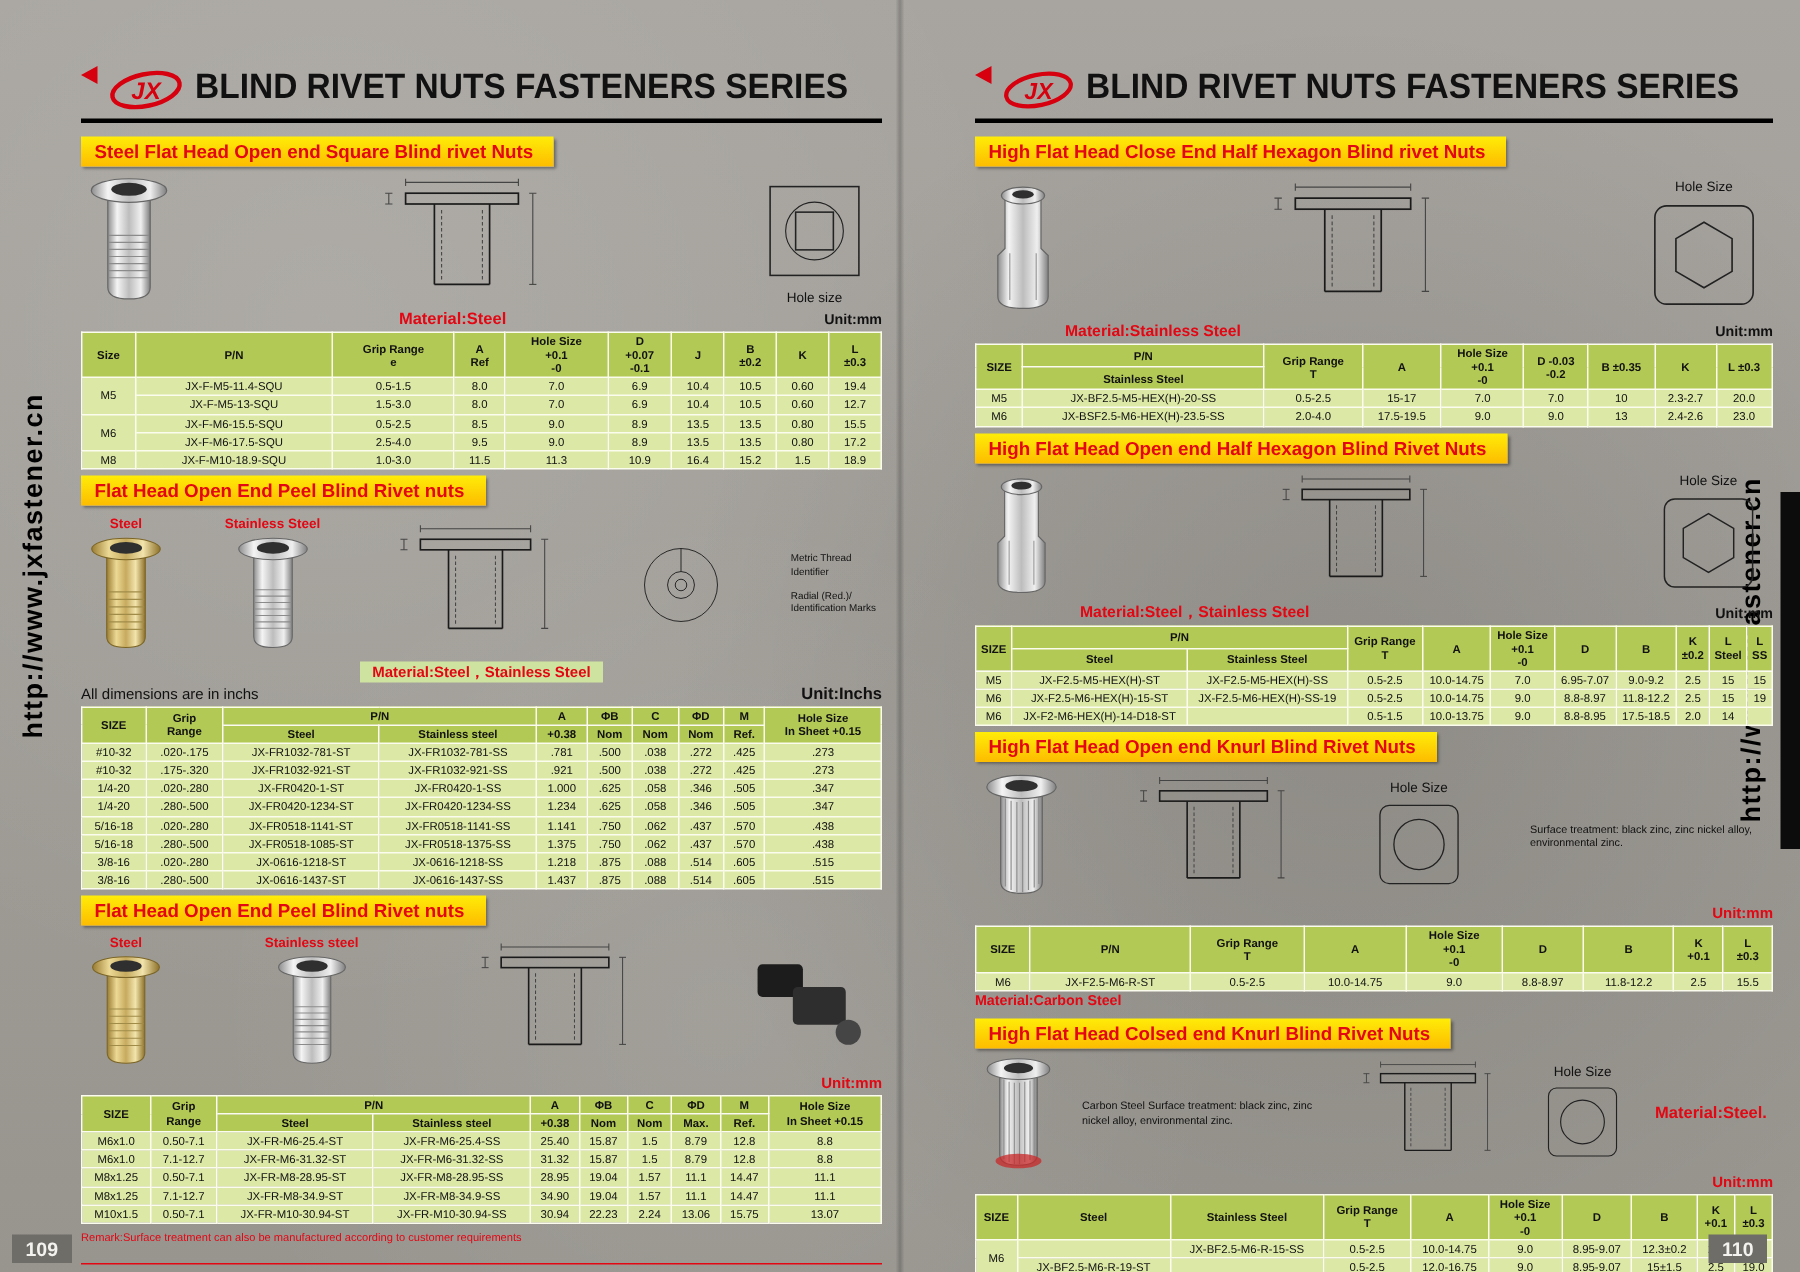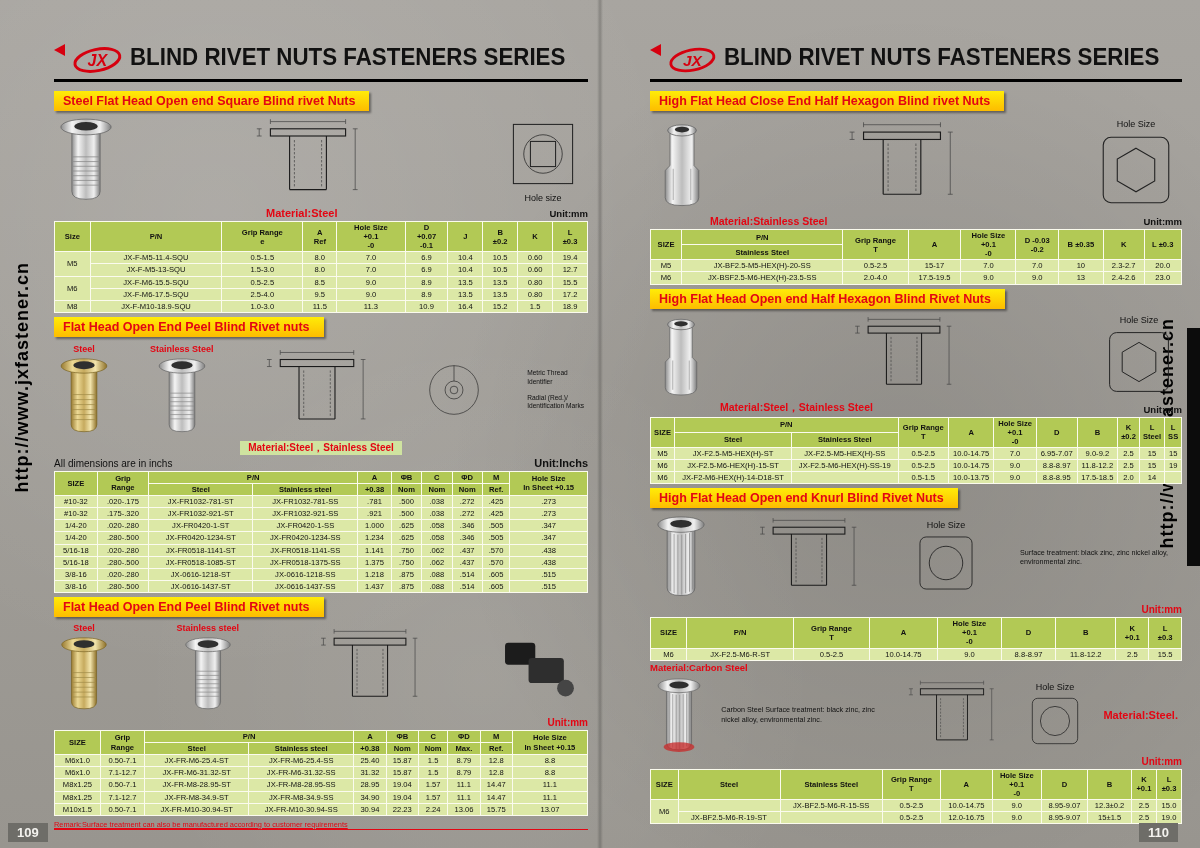--- a/index.html
+++ b/index.html
@@ -38,21 +38,21 @@
   .mat-green { background:#cfe3a0; padding:0 8px; }
 
   table { width:100%; border-collapse:collapse; border:1px solid #8f9457; }
   td { border:1px solid #fbfbee; background:#dce8a6; font-size:7.6px; text-align:center;
        padding:1px 2px; white-space:pre-line; line-height:1.2; }
   thead td { background:#b2c955; font-weight:bold; }
 
   .pagenum { position:absolute; bottom:6px; background:#6e6d68; color:#f3f2ee;
     font-size:13px; padding:2px 9px; font-weight:bold; }
   .pgL .pagenum { left:8px; } .pgR .pagenum { right:22px; }
-  .remark { color:#e30613; font-size:7.4px; border-bottom:1.5px solid #e30613; padding-bottom:0; margin-top:4px;text-decoration:underline; }
+  .remark { color:#e30613; font-size:7.4px; border-bottom:1.5px solid #e30613; padding-bottom:13px; margin-top:4px; }
 
   .vurl { position:absolute; writing-mode:vertical-rl; transform:rotate(180deg);
     font-weight:bold; font-size:18px; letter-spacing:1px; color:#000; }
   .pgL .vurl { left:12px; top:262px; }
   .pgR .vurl { right:22px; top:318px; }
   .edgebar { position:absolute; right:0; top:328px; width:13px; height:238px; background:#0c0c0c; }
 </style>
 </head>
 <body>
 
@@ -790,20 +790,21 @@
             <td>15.5</td>
           </tr>
         </tbody>
     </table>
     <div class="line">
       <span class="red bold" style="font-size:9.5px">Material:Carbon Steel</span>
       <span></span>
     </div>
 
     
+    <div class="banner">High Flat  Head Colsed end Knurl Blind Rivet Nuts</div>
     <div class="figrow" style="height:80px">
       <svg width="50" height="78" viewBox="0 0 70 112">
         <use href="#sym-nut-knurl"></use>
         <ellipse cx="35" cy="102" rx="22" ry="7" fill="rgba(200,40,40,.75)"></ellipse>
       </svg>
       <span class="note">Carbon Steel Surface treatment: black zinc, zinc nickel alloy, environmental zinc.</span>
       <svg width="110" height="74" viewBox="0 0 150 110">
           <use href="#sym-draw"></use>
         </svg>
       <div class="fig">

